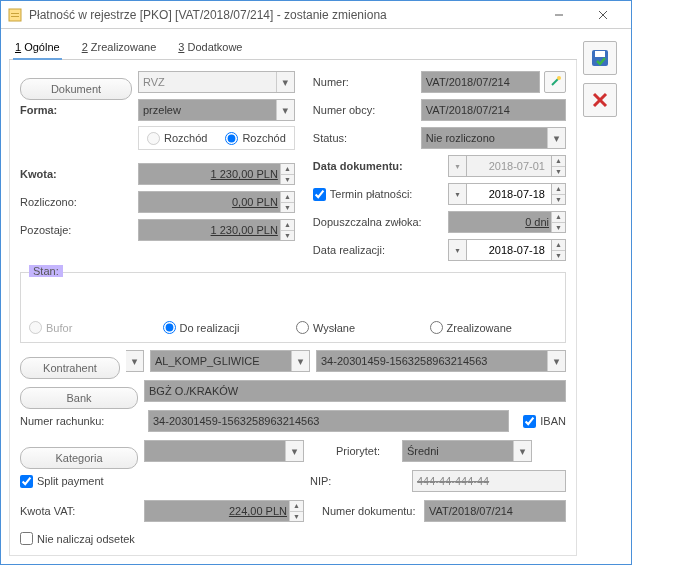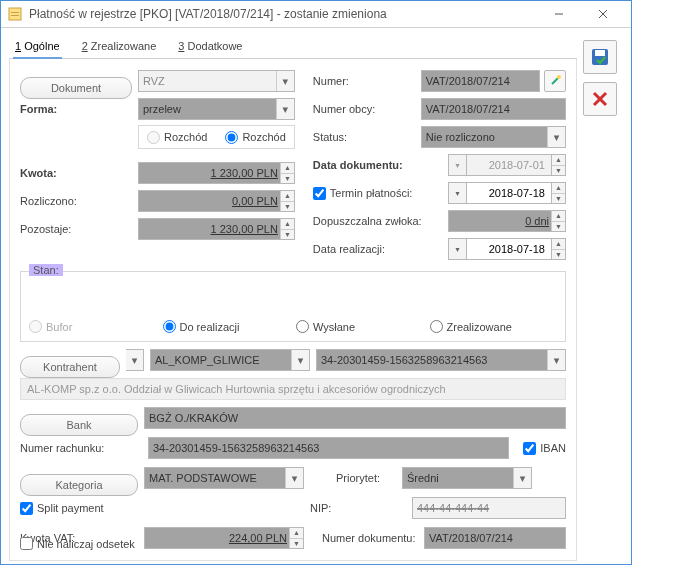--- a/index.html
+++ b/index.html
@@ -268,21 +268,20 @@
           <div style="width:18px;height:22px;border:1px solid #b8b8b8;border-left:none;background:#f4f4f4;display:flex;align-items:center;justify-content:center;color:#666;">▾</div>
           <div class="combo" style="width:160px;">
             <span class="cv">AL_KOMP_GLIWICE</span>
               <span class="dd">▾</span>
           </div>
           <div class="combo" style="flex:1;">
             <span class="cv">34-20301459-1563258963214563</span>
               <span class="dd">▾</span>
           </div>
         </div>
-        <div class="note">AL-KOMP sp.z o.o. Oddział w Gliwicach Hurtownia sprzętu i akcesoriów ogrodniczych</div>
 
         <div class="wide-row">
           <div class="btn-label" style="width:118px;">Bank</div>
           <div class="input" style="flex:1;">
               <span>BGŻ O./KRAKÓW</span>
             </div>
         </div>
         <div class="wide-row">
           <div class="lbl" style="width:122px;">Numer rachunku:</div>
           <div class="input" style="flex:1;">
@@ -290,21 +289,20 @@
             </div>
           <label class="check" style="margin-left:8px;">
               <input type="checkbox" checked="" style="">
               <span>IBAN</span>
             </label>
         </div>
 
         <div class="wide-row">
           <div class="btn-label" style="width:118px;">Kategoria</div>
           <div class="combo" style="width:160px;">
-            <span class="cv">MAT. PODSTAWOWE</span>
               <span class="dd">▾</span>
           </div>
           <div style="width:20px;"></div>
           <div class="lbl" style="width:60px;">Priorytet:</div>
           <div class="combo" style="width:130px;">
             <span class="cv">Średni</span>
               <span class="dd">▾</span>
           </div>
         </div>
 

